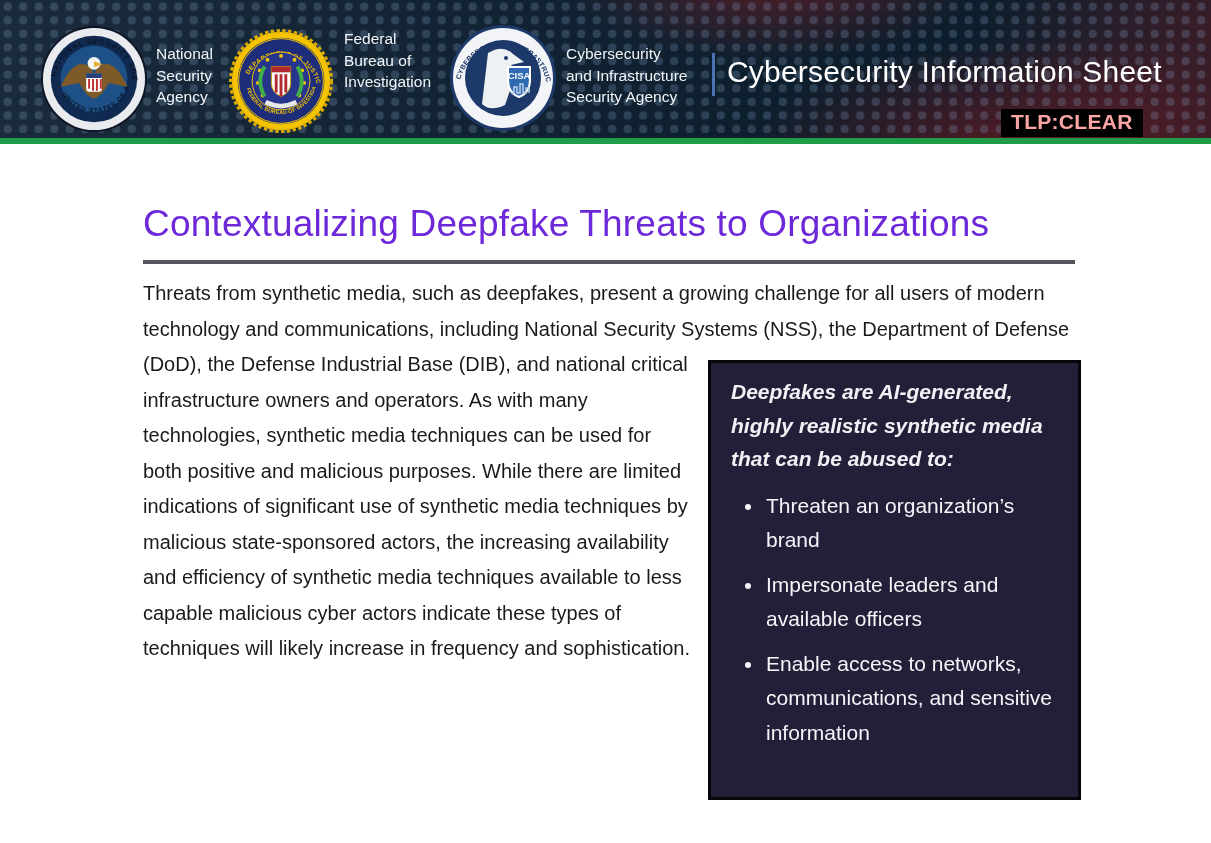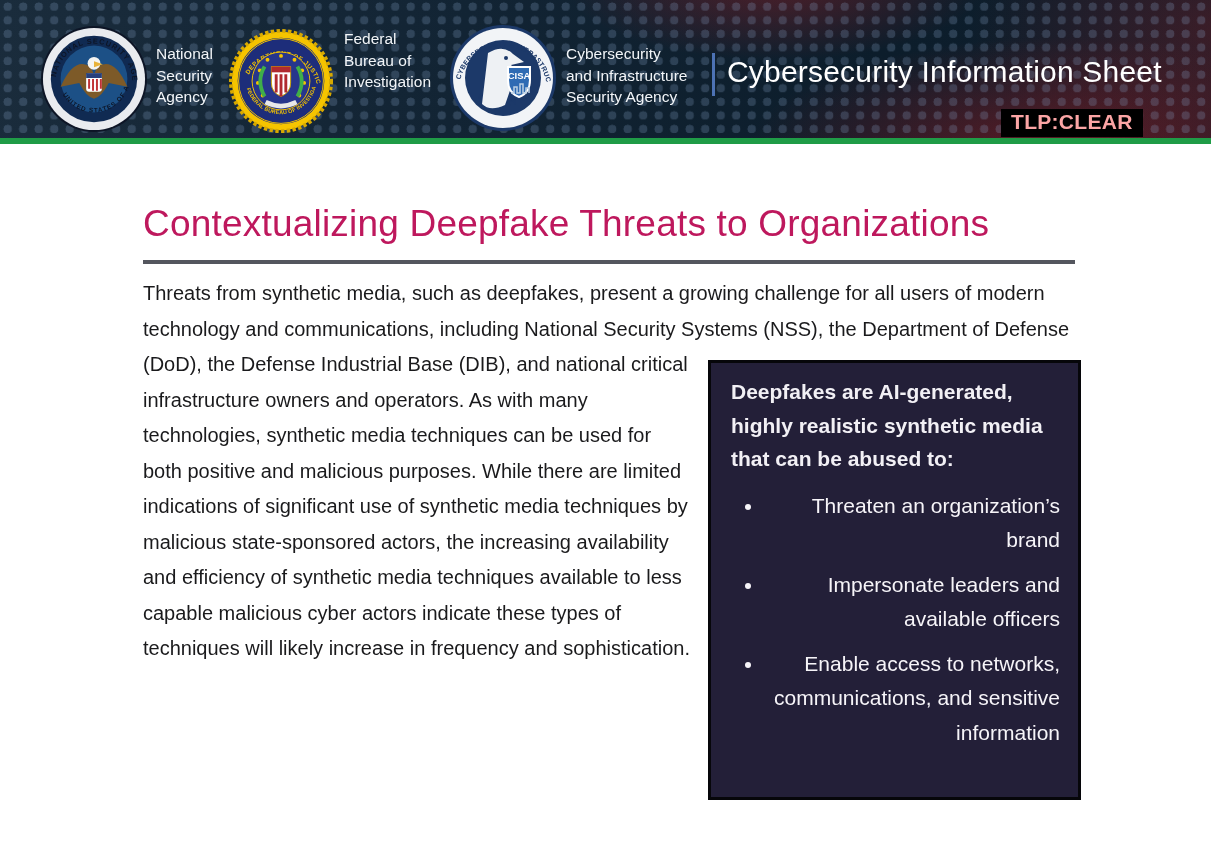--- a/index.html
+++ b/index.html
@@ -40,43 +40,43 @@
   }
   .tlp-badge{
     left:1001px;top:109px;background:#000000;color:#fca5a5;
     font-size:21px;font-weight:bold;padding:1px 10px 3px 10px;letter-spacing:.3px;
   }
   .green-bar{width:1211px;height:6px;background:#1f9c47;}
 
   
   .content{padding:0 0 0 143px;}
   .doc-title{
-    margin:58px 0 0 0;font-size:37px;line-height:44px;font-weight:400;color:#be185d;
+    margin:58px 0 0 0;font-size:37px;line-height:44px;font-weight:400;color:#6d28d9;
     letter-spacing:.2px;
   }
   .title-divider{width:932px;height:4px;background:#54565e;border:none;margin:14px 0 0 0;}
   .section-heading{
     margin:26px 0 0 0;font-size:27px;line-height:34px;font-weight:bold;color:#1e2342;
   }
   .exec-body{
     margin-top:12px;width:938px;font-size:20px;line-height:35.5px;color:#1a1a1c;
   }
 
   
   .callout{
     float:right;width:373px;box-sizing:border-box;
     margin:13px 0 0 15px;
     background:#231f38;border:3px solid #06060a;
     padding:12px 18px 20px 20px;
     min-height:440px;
   }
   .callout-heading{
-    color:#f2f0f5;font-size:21px;font-weight:bold;line-height:33.5px;
+    color:#f2f0f5;font-size:21px;font-weight:bold;line-height:33.5px;font-style:italic;
   }
-  .callout ul{margin:13px 0 0 0;padding-left:33px;text-align:right;}
+  .callout ul{margin:13px 0 0 0;padding-left:33px;}
   .callout li{
     color:#f6f4f8;font-size:21px;line-height:34.5px;margin-bottom:10px;padding-left:2px;
   }
 </style>
 </head>
 <body>
 
 <div class="page">
 
   <header class="banner">

